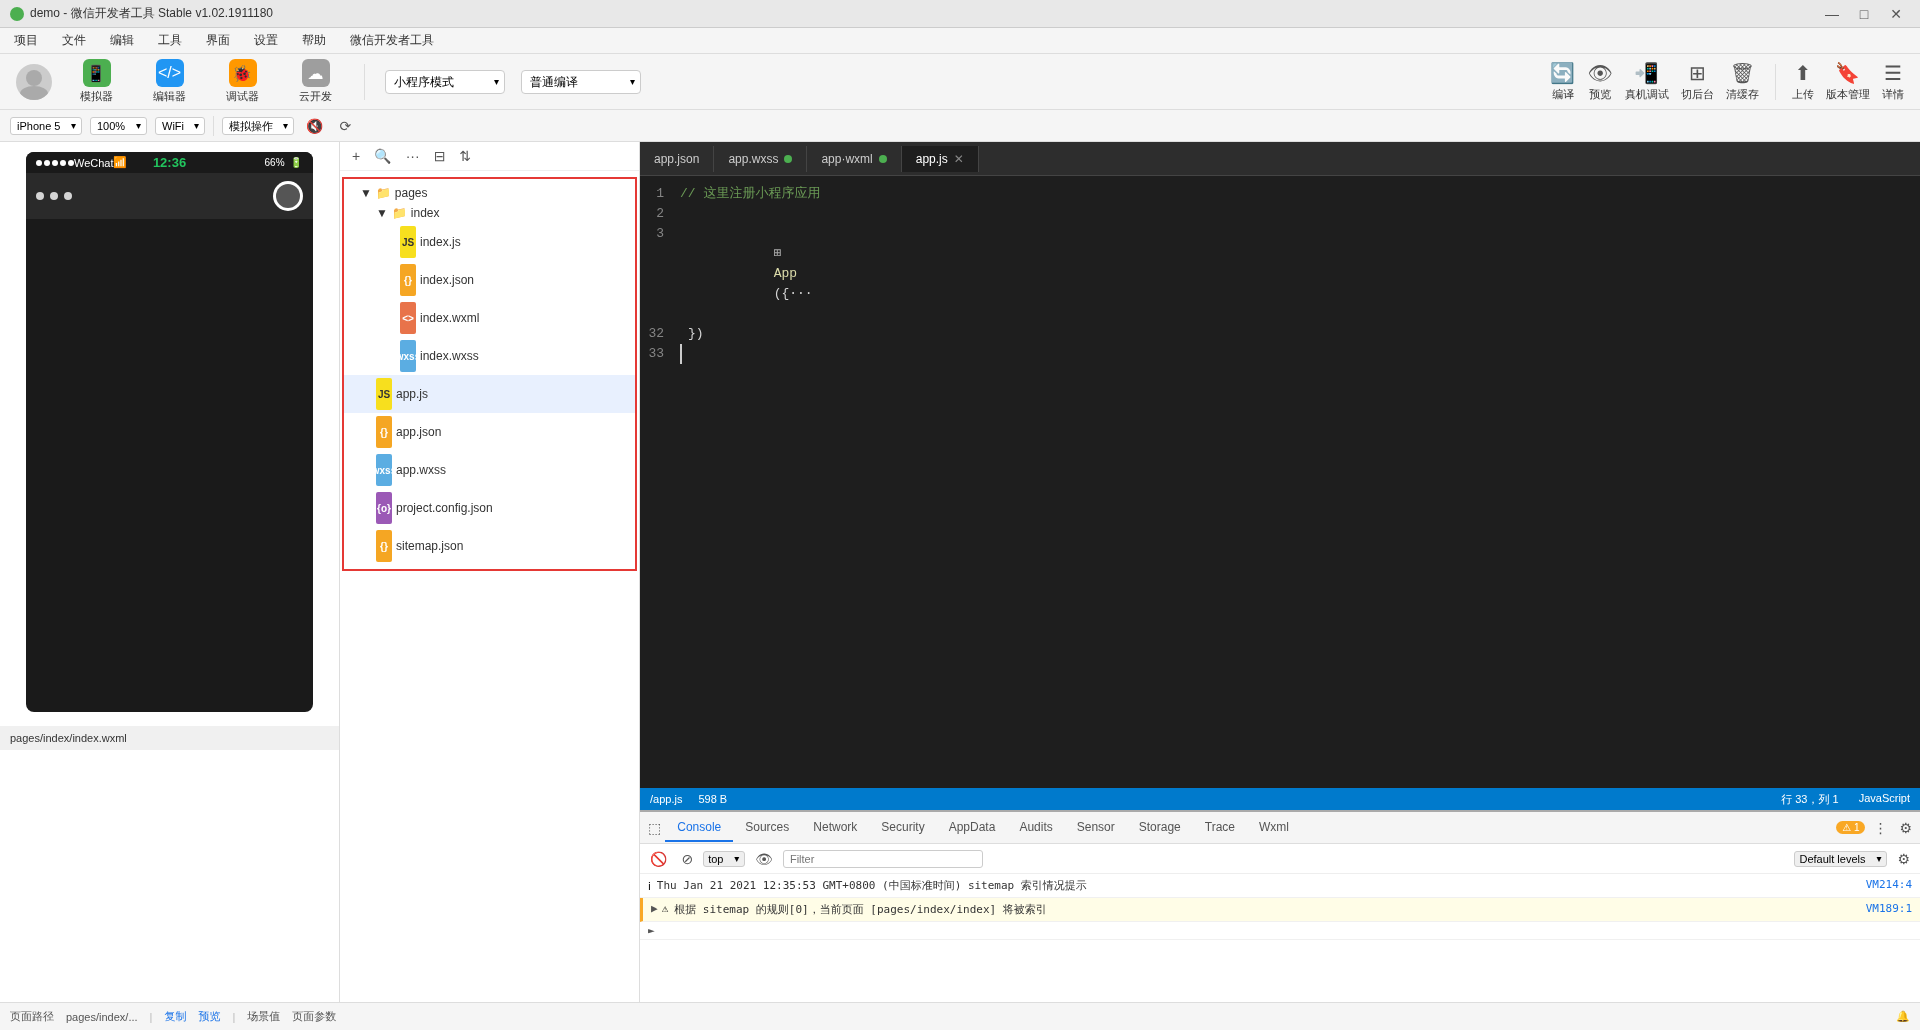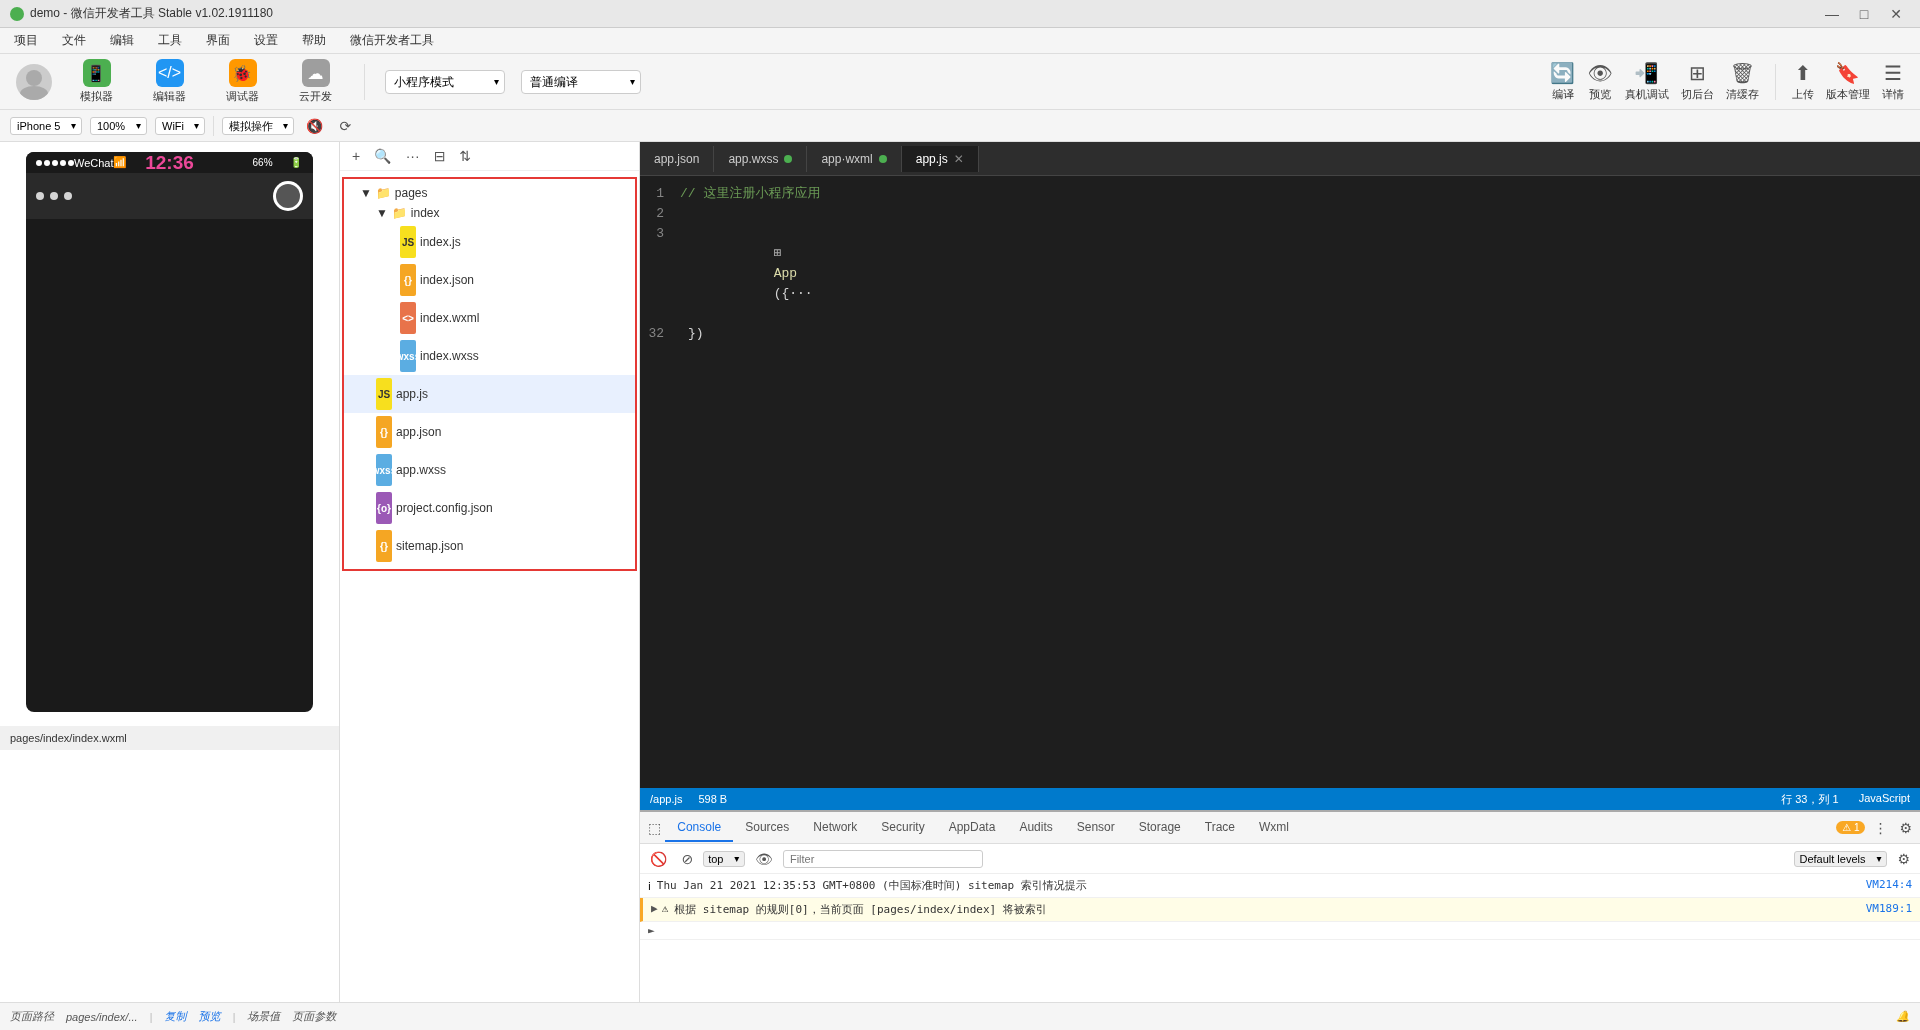--- a/index.html
+++ b/index.html
@@ -310,21 +310,20 @@
       right: 0;
       height: 28px;
       background: #f5f5f5;
       border-top: 1px solid #ddd;
       display: flex;
       align-items: center;
       padding: 0 10px;
       font-size: 11px;
       color: #555;
       gap: 12px;
-      font-style: italic;
     }
     .status-bar .sep { color: #bbb; }
   </style>
 </head>
 <body>
 
 <div class="title-bar">
   <span class="title-icon"></span>
   <span class="title-text">demo - 微信开发者工具 Stable v1.02.1911180</span>
   <div class="win-controls">
@@ -454,22 +453,22 @@
       <div class="sim-status-bar">
         <div class="sim-status-dots">
           <div class="sim-status-dot"></div>
           <div class="sim-status-dot"></div>
           <div class="sim-status-dot"></div>
           <div class="sim-status-dot"></div>
           <div class="sim-status-dot"></div>
         </div>
         <span style="color:white;font-size:11px;">WeChat</span>
         <span style="color:white;font-size:11px;">📶</span>
-        <span style="color:#ec4899;font-size:19px;font-weight:bold;position:absolute;left:50%;transform:translateX(-50%);">12:36</span>
-        <div style="margin-left:auto;display:flex;align-items:center;gap:18px;">
+        <span style="color:#22c55e;font-size:13px;font-weight:bold;position:absolute;left:50%;transform:translateX(-50%);">12:36</span>
+        <div style="margin-left:auto;display:flex;align-items:center;gap:6px;">
           <span style="color:white;font-size:10px;">66%</span>
           <span style="color:white;font-size:10px;">🔋</span>
         </div>
       </div>
       <div style="flex:1;background:#1a1a1a;position:relative;display:flex;flex-direction:column;">
         
       </div>
       <div class="sim-nav-bar">
         <div class="sim-nav-dots">
           <div class="sim-nav-dot"></div>
@@ -600,20 +599,24 @@
           <span class="line-num">3</span>
           <span class="line-content" style="color:#d4d4d4;">
             <span style="color:#aaa;margin-right:4px;">⊞</span>
             <span style="color:#dcdcaa;">App</span>
             <span style="color:#d4d4d4;">({···</span>
           </span>
         </div>
         <div class="code-line">
           <span class="line-num">32</span>
           <span class="line-content" style="padding-left:8px;">})</span>
+        </div>
+        <div class="code-line">
+          <span class="line-num">33</span>
+          <span class="line-content" style="border-left:2px solid #ccc;">&nbsp;</span>
         </div>
       </div>
 
       <div class="editor-statusbar">
         <span>/app.js</span>
         <span>598 B</span>
         <div class="statusbar-right">
           <span>行 33，列 1</span>
           <span>JavaScript</span>
         </div>

